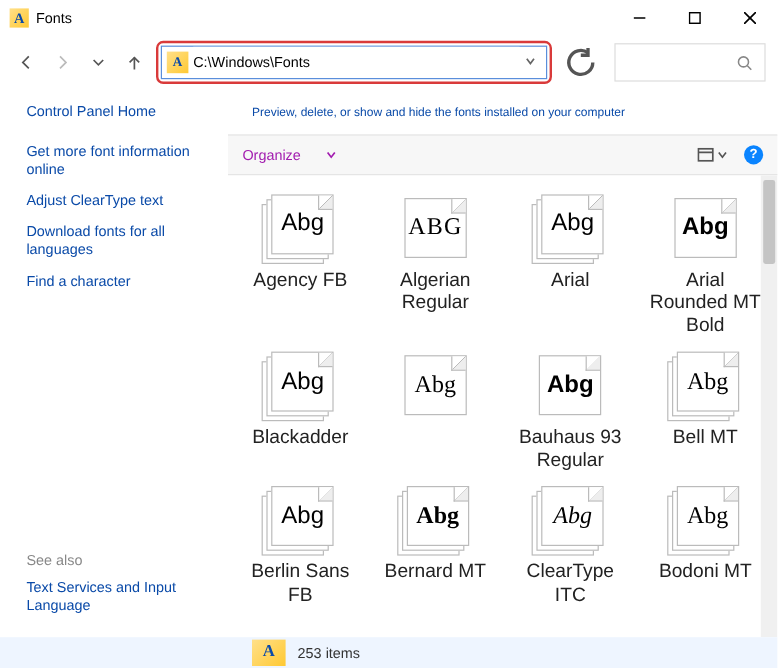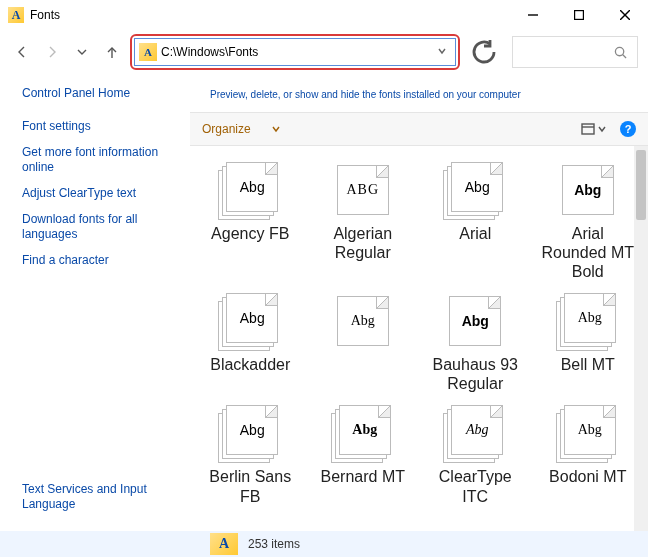--- a/index.html
+++ b/index.html
@@ -32,35 +32,35 @@
 .body { display: flex; height: calc(557px - 30px - 44px - 26px); }
 .sidebar { width: 190px; padding: 12px 16px 8px 22px; display:flex;flex-direction:column; }
 .sidebar a { color: #0a4aa8; text-decoration: none; font-size: 12px; display:block; margin-bottom: 11px; line-height: 1.25; }
 .sidebar .spacer { flex:1; }
 .sidebar .see-also { color:#888; font-size:12px; margin-bottom:8px; }
 
 .main { flex: 1; display:flex; flex-direction:column; border-left: 0; }
 .heading { color:#0a4aa8; font-size: 10px; padding: 14px 30px 10px 20px; line-height:1.35; }
 
 .toolbar { height: 34px; background:#f7f7f7; border-top:1px solid #e5e5e5;border-bottom:1px solid #e5e5e5; display:flex;align-items:center;padding:0 12px;gap:10px; }
-.toolbar .organize { font-size:12px; color:#a16207; display:flex;align-items:center;gap:21px;}
+.toolbar .organize { font-size:12px; color:#a21caf; display:flex;align-items:center;gap:21px;}
 .toolbar .right { margin-left:auto; display:flex;align-items:center;gap:14px;color:#555;}
 .toolbar .help { width:16px;height:16px;border-radius:50%;background:#0a84ff;color:#fff;display:flex;align-items:center;justify-content:center;font-size:11px;font-weight:bold;}
 
 .grid-wrap { flex:1; overflow:hidden; position:relative; padding: 12px 6px 0 6px; }
 .grid { display:grid; grid-template-columns: repeat(4, 1fr); gap: 4px 4px; }
 .font-item { display:flex;flex-direction:column;align-items:center; padding:4px 2px; }
 .font-icon { width:64px;height:58px;position:relative;margin-bottom:4px; }
 .sheet { position:absolute; background:#fff;border:1px solid #bbb; width:52px;height:50px;}
 .sheet.s3 { left:0;top:8px; }
 .sheet.s2 { left:4px;top:4px; }
 .sheet.s1 { left:8px;top:0; display:flex;align-items:center;justify-content:center;}
 .sheet .fold { position:absolute;top:0;right:0;width:12px;height:12px;background:linear-gradient(135deg,#fff 0 48%,#bbb 50%,#eee 52% 100%);border-left:1px solid #bbb;border-bottom:1px solid #bbb;}
 .sheet.single { left:6px;top:3px; }
-.sample { font-size:14px; }
+.sample { font-size:20px; }
 .font-label { font-size:16px; text-align:center; color:#222; line-height:1.2; max-width:100px; }
 
 .scrollbar { position:absolute;right:0;top:0;bottom:0;width:14px;background:#f0f0f0;}
 .scrollbar .thumb { position:absolute;left:2px;right:2px;top:4px;height:70px;background:#c4c4c4;border-radius:2px;}
 
 
 .statusbar { height:26px; background:#eef5ff; display:flex;align-items:center;padding-left:210px;gap:10px;font-size:12px;color:#333;}
 .statusbar .folder-icon { width:28px;height:22px;background:linear-gradient(135deg,#ffe08a,#ffc933);display:flex;align-items:center;justify-content:center;font-family:Georgia,serif;font-weight:bold;color:#0a4aa8;font-size:14px;}
 
 svg { stroke: currentColor; fill: none; stroke-width: 1.4; }
@@ -136,27 +136,27 @@
         <circle cx="6" cy="6" r="4.5"></circle>
         <line x1="9.5" y1="9.5" x2="13" y2="13"></line>
       </svg>
   </div>
 </div>
 
 <div class="body">
   <div class="sidebar">
     <div id="sidebar-links">
         <a href="#" style="margin-bottom: 18px;">Control Panel Home</a>
-        <a href="#">Font settings</a>
         <a href="#">Get more font information online</a>
         <a href="#">Adjust ClearType text</a>
         <a href="#">Download fonts for all languages</a>
         <a href="#">Find a character</a>
       </div>
     <div class="spacer"></div>
+    <div class="see-also">See also</div>
     <div id="see-also-links">
         <a href="#">Text Services and Input Language</a>
       </div>
   </div>
 
   <div class="main">
     <div class="heading">Preview, delete, or show and hide the fonts installed on your computer</div>
 
     <div class="toolbar">
       <div class="organize">

